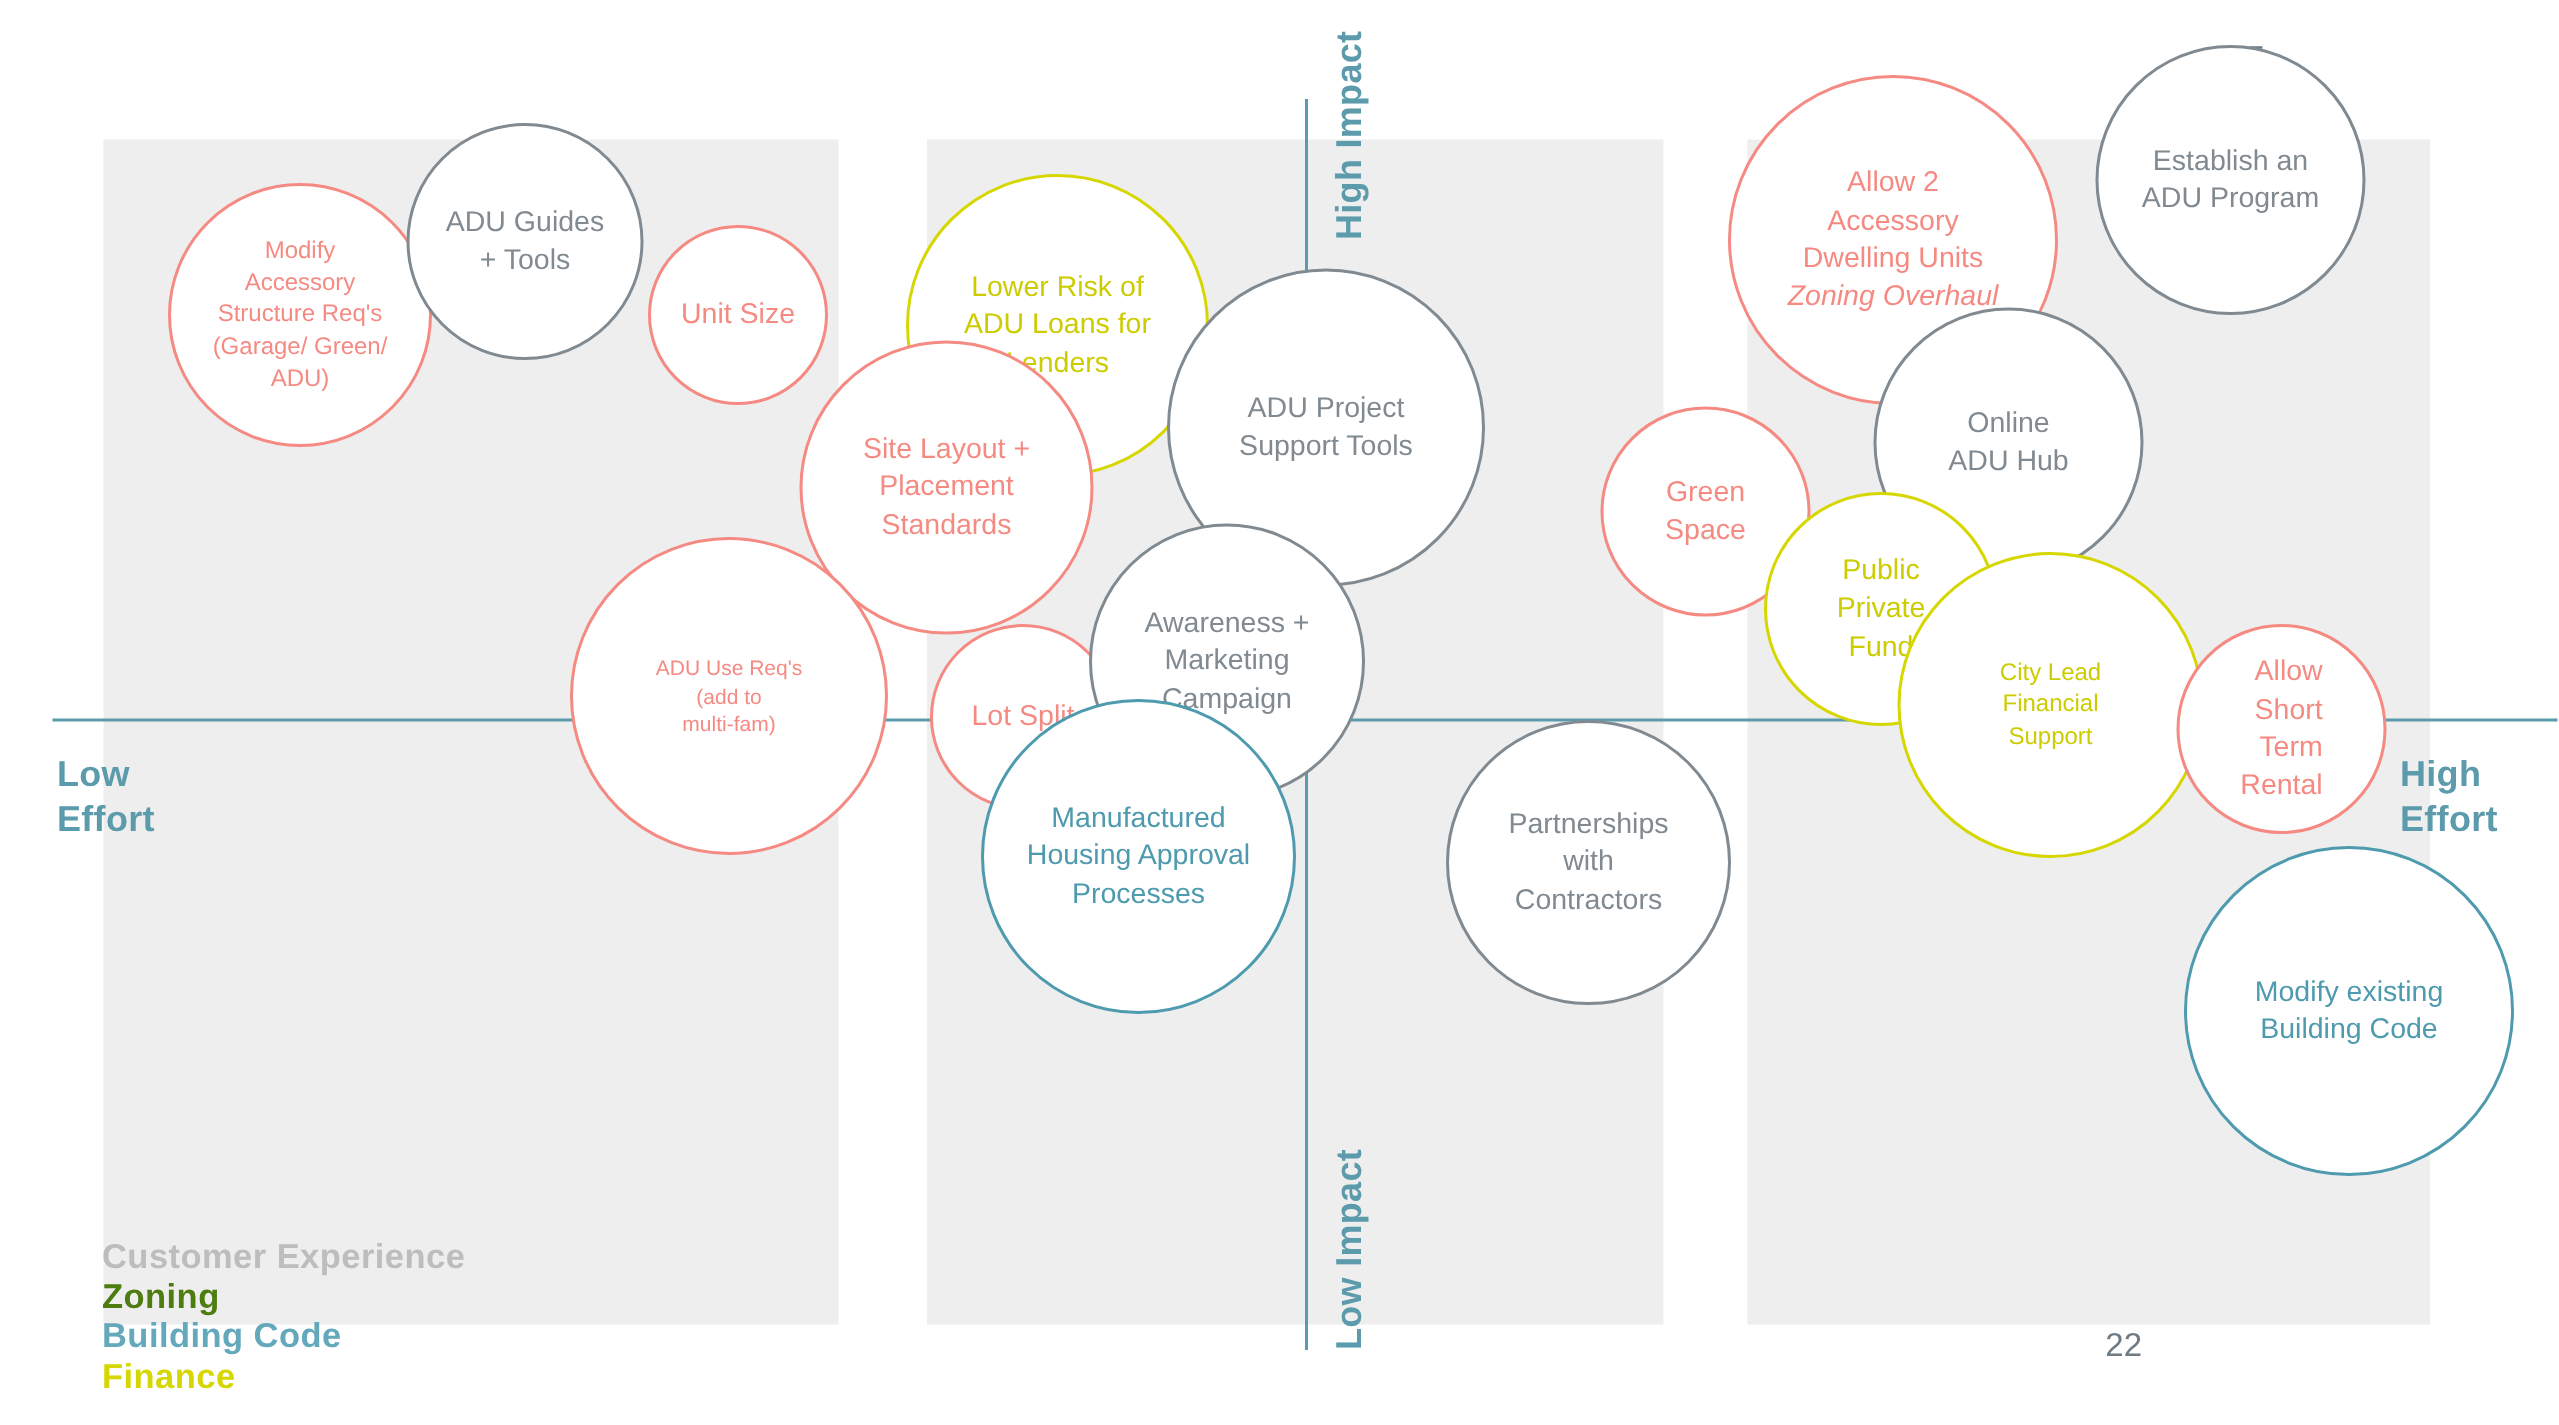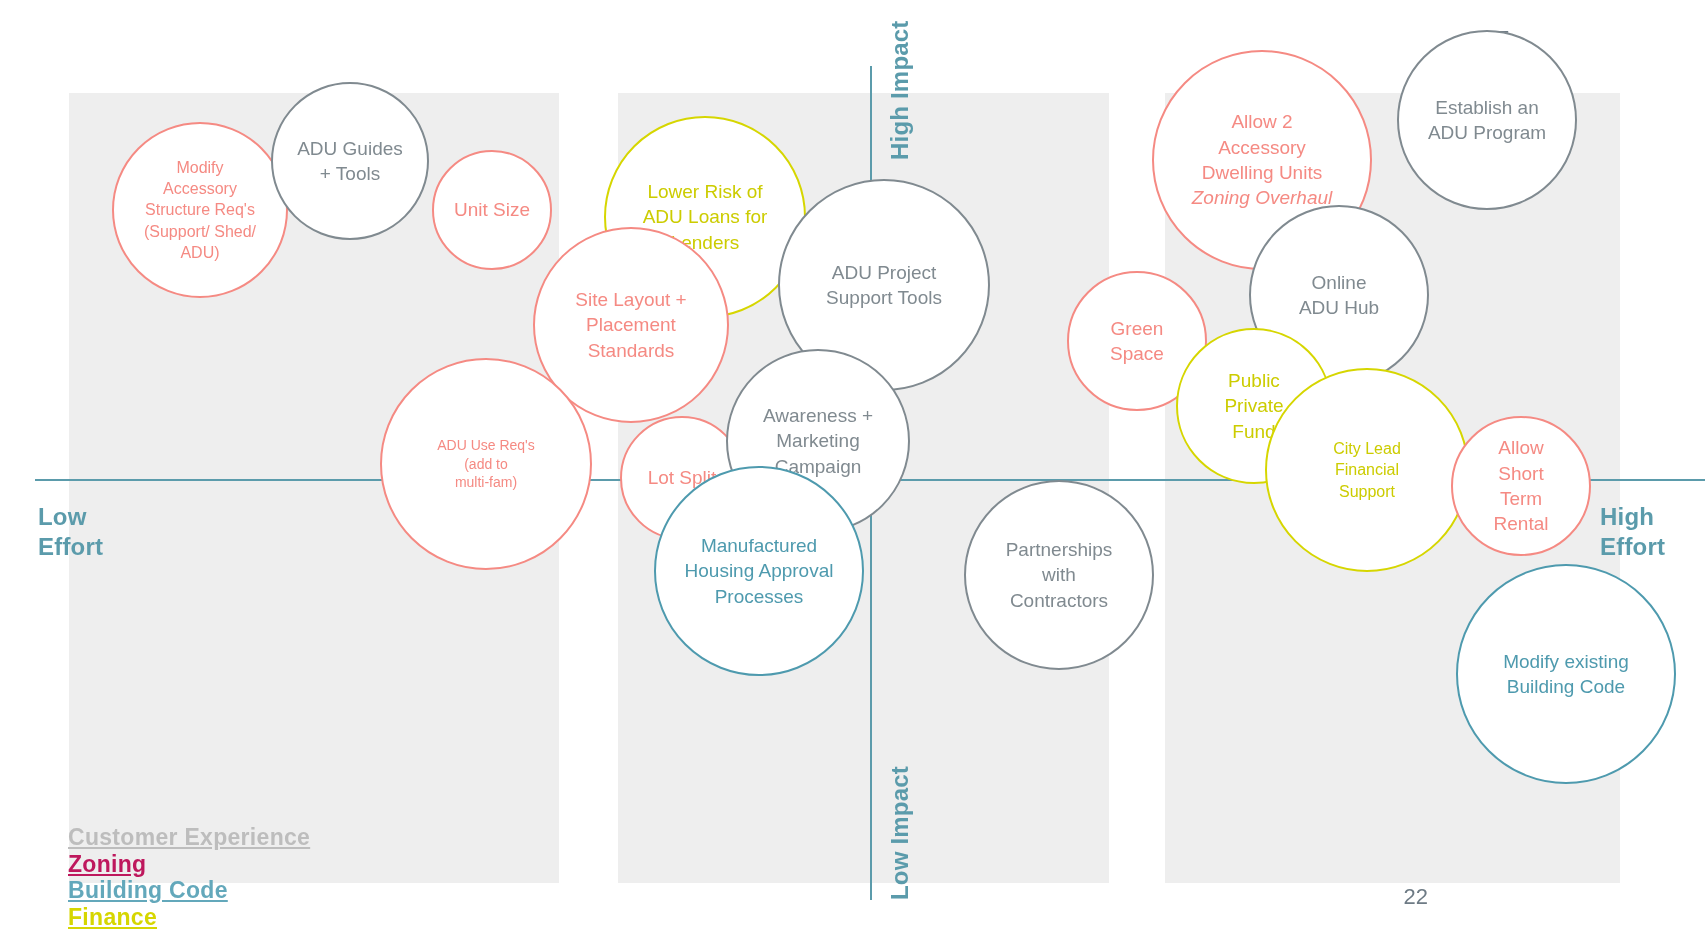--- a/index.html
+++ b/index.html
@@ -108,23 +108,23 @@
   
   #legend {
     position: absolute;
     left: 68px;
     top: 824px;
     font-size: 23px;
     font-weight: bold;
     line-height: 1.16;
     letter-spacing: 0.3px;
   }
-  #legend div { white-space: nowrap; text-decoration: underline; }
+  #legend div { white-space: nowrap; }
   .legend-cx       { color: #bdbdbd; }
-  .legend-zoning   { color: #be185d; }
+  .legend-zoning   { color: #4d7c0f; }
   .legend-building { color: #63a8bb; }
   .legend-finance  { color: #d6d600; }
 </style>
 </head>
 <body>
 
 <div id="canvas">
 
   <div class="band" id="band-1"></div>
   <div class="band" id="band-2"></div>
@@ -148,21 +148,21 @@
 
   <div class="page-number" id="page-number-top">25</div>
   <div class="page-number" id="page-number-bottom">22</div>
 
   <div id="bubble-layer">
       <div class="bubble cat-zoning" style="left: 112px; top: 122px; width: 176px; height: 176px; font-size: 16px;">
         <span>
           <div>Modify</div>
           <div>Accessory</div>
           <div>Structure Req's</div>
-          <div>(Support/ Shed/</div>
+          <div>(Garage/ Green/</div>
           <div>ADU)</div>
         </span>
       </div>
       <div class="bubble cat-cx" style="left: 271px; top: 82px; width: 158px; height: 158px; font-size: 19px;">
         <span>
           <div>ADU Guides</div>
           <div>+ Tools</div>
         </span>
       </div>
       <div class="bubble cat-zoning" style="left: 432px; top: 150px; width: 120px; height: 120px; font-size: 19px;">
@@ -256,21 +256,21 @@
           <div>Fund</div>
         </span>
       </div>
       <div class="bubble cat-finance" style="left: 1265px; top: 368px; width: 204px; height: 204px; font-size: 16px; align-items: center;">
         <span>
           <div>City Lead</div>
           <div>Financial</div>
           <div>Support</div>
         </span>
       </div>
-      <div class="bubble cat-zoning" style="left: 1451px; top: 416px; width: 140px; height: 140px; font-size: 19px;">
+      <div class="bubble cat-zoning" style="left: 1451px; top: 416px; width: 140px; height: 140px; font-size: 19px; text-align: right;">
         <span>
           <div>Allow</div>
           <div>Short</div>
           <div>Term</div>
           <div>Rental</div>
         </span>
       </div>
       <div class="bubble cat-building" style="left: 1456px; top: 564px; width: 220px; height: 220px; font-size: 19px;">
         <span>
           <div>Modify existing</div>

